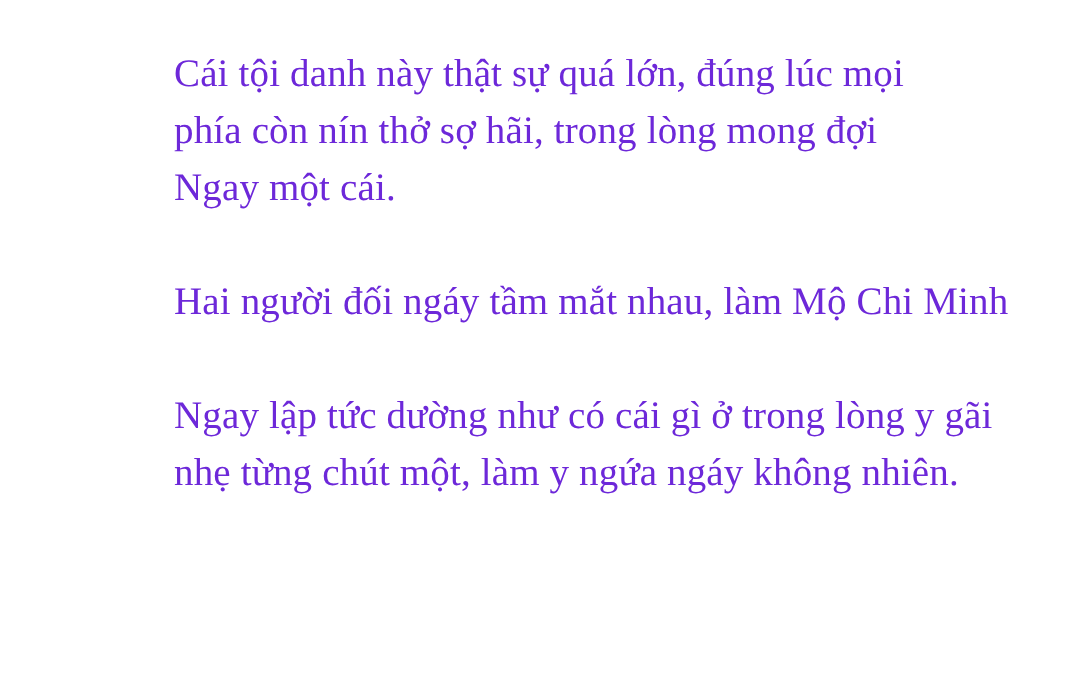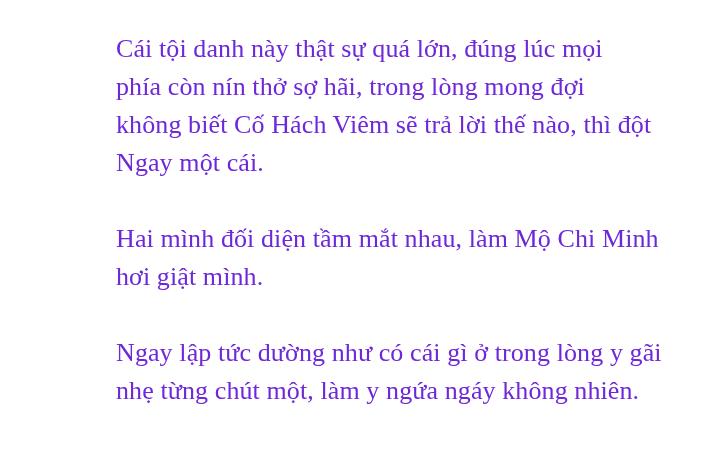--- a/index.html
+++ b/index.html
@@ -37,27 +37,25 @@
 </style>
 </head>
 <body>
 
 <div class="page">
   <div>
 
     <p class="para">
       <span class="line">Cái tội danh này thật sự quá lớn, đúng lúc mọi</span>
       <span class="line">phía còn nín thở sợ hãi, trong lòng mong đợi</span>
-      <span class="line">không biết Cố Hách Viêm sẽ trả lời thế nào, thì đột</span>
       <span class="line">Ngay một cái.</span>
     </p>
 
     <p class="para">
-      <span class="line">Hai mình đối diện tầm mắt nhau, làm Mộ Chi Minh</span>
-      <span class="line">hơi giật mình.</span>
+      <span class="line">Hai người đối ngáy tầm mắt nhau, làm Mộ Chi Minh</span>
     </p>
 
     <p class="para">
       <span class="line">Ngay lập tức dường như có cái gì ở trong lòng y gãi</span>
       <span class="line">nhẹ từng chút một, làm y ngứa ngáy không nhiên.</span>
     </p>
 
   </div>
 </div>
 

